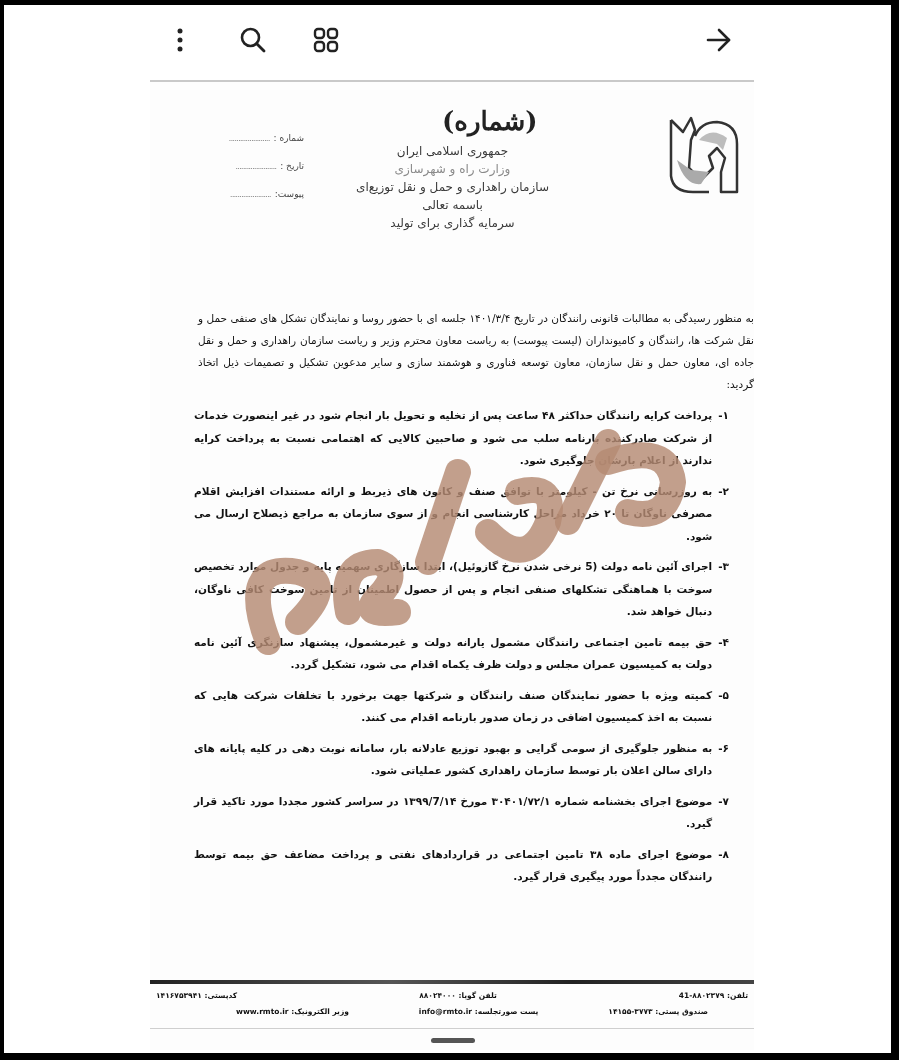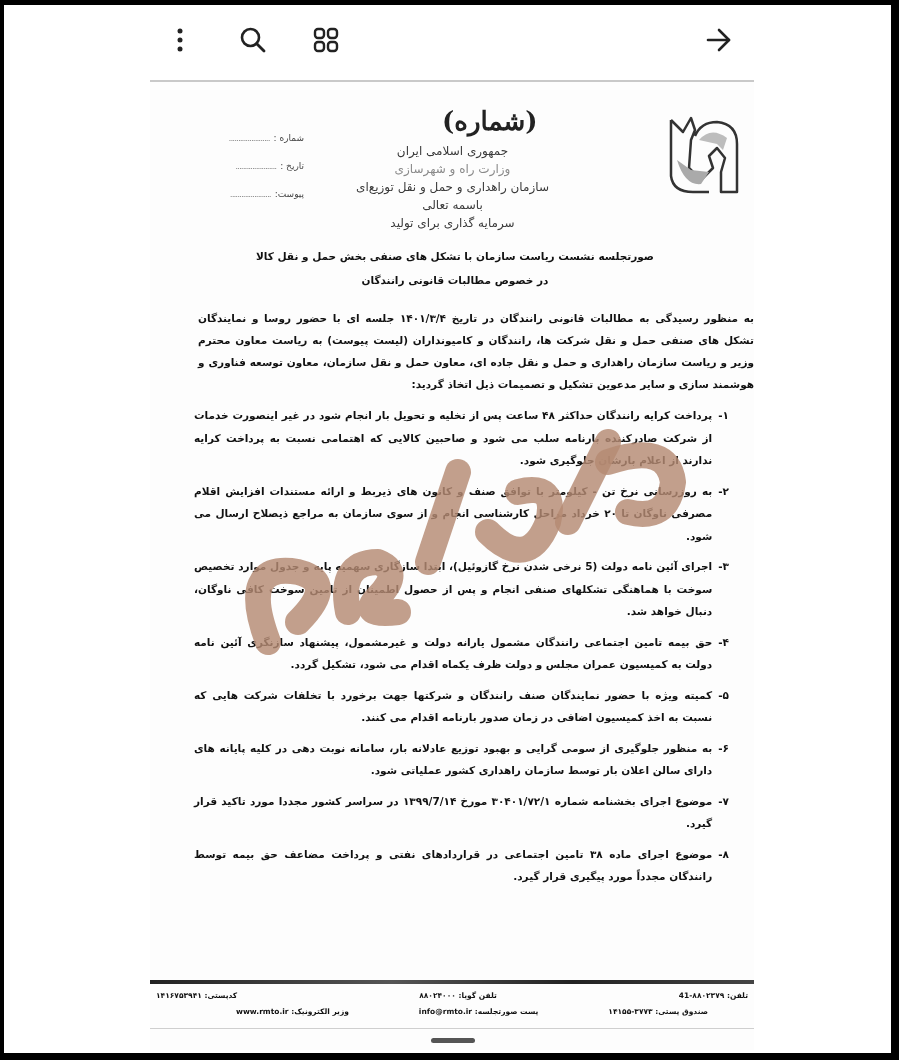--- a/index.html
+++ b/index.html
@@ -50,21 +50,21 @@
 
   .title-block {
     position: absolute; left: 60px; top: 162px; width: 490px;
     direction: rtl; text-align: center; font-weight: bold; font-size: 10.5px;
     color: #111; line-height: 24px;
   }
 
   .intro {
     position: absolute; left: 48px; top: 225px; width: 556px;
     direction: rtl; text-align: justify; font-size: 10.5px; color: #111;
-    line-height: 22px; font-weight: bold;
+    line-height: 22px; font-weight: normal;
   }
 
   .items {
     position: absolute; left: 44px; top: 322px; width: 535px;
     direction: rtl; font-size: 10.5px; color: #111; font-weight: bold; line-height: 22.5px;
   }
   .items .item { display: flex; gap: 6px; margin-bottom: 8px; }
   .items .num { flex: 0 0 auto; }
   .items .txt { flex: 1; text-align: justify; }
 
@@ -154,24 +154,20 @@
         <div>سرمایه گذاری برای تولید</div>
       </div>
 
       <svg class="logo" viewBox="0 0 76 86">
         <path d="M6 10 L18 22 L26 8 L30 20 L26 30 L24 58 L36 70 L48 58 L44 46 L52 38 L60 48 L56 62 L56 82 L72 82 L72 34 Q72 14 52 12 Q36 12 30 26 M6 10 L6 66 Q8 82 28 82 L44 82" fill="none" stroke="#333" stroke-width="2.5" stroke-linejoin="round"></path>
         <path d="M34 30 Q46 16 62 28 L58 40 L52 34 Z" fill="#bdbdbd"></path>
         <path d="M12 50 Q20 76 36 74 L44 62 L26 60 Z" fill="#aaa"></path>
       </svg>
     </div>
 
-    <div class="title-block">
-      <div>صورتجلسه نشست ریاست سازمان با تشکل های صنفی بخش حمل و نقل کالا</div>
-      <div>در خصوص مطالبات قانونی رانندگان</div>
-    </div>
 
     <div class="intro">به منظور رسیدگی به مطالبات قانونی رانندگان در تاریخ ۱۴۰۱/۳/۴ جلسه ای با حضور روسا و نمایندگان تشکل های صنفی حمل و نقل شرکت ها، رانندگان و کامیونداران (لیست پیوست) به ریاست معاون محترم وزیر و ریاست سازمان راهداری و حمل و نقل جاده ای، معاون حمل و نقل سازمان، معاون توسعه فناوری و هوشمند سازی و سایر مدعوین تشکیل و تصمیمات ذیل اتخاذ گردید:</div>
 
     <div class="items">
       <div class="item">
         <span class="num">۱-</span>
         <span class="txt">پرداخت کرایه رانندگان حداکثر ۴۸ ساعت پس از تخلیه و تحویل بار انجام شود در غیر اینصورت خدمات از شرکت صادرکننده بارنامه سلب می شود و صاحبین کالایی که اهتمامی نسبت به پرداخت کرایه ندارند از اعلام بارشان جلوگیری شود.</span>
       </div>
       <div class="item">
         <span class="num">۲-</span>

